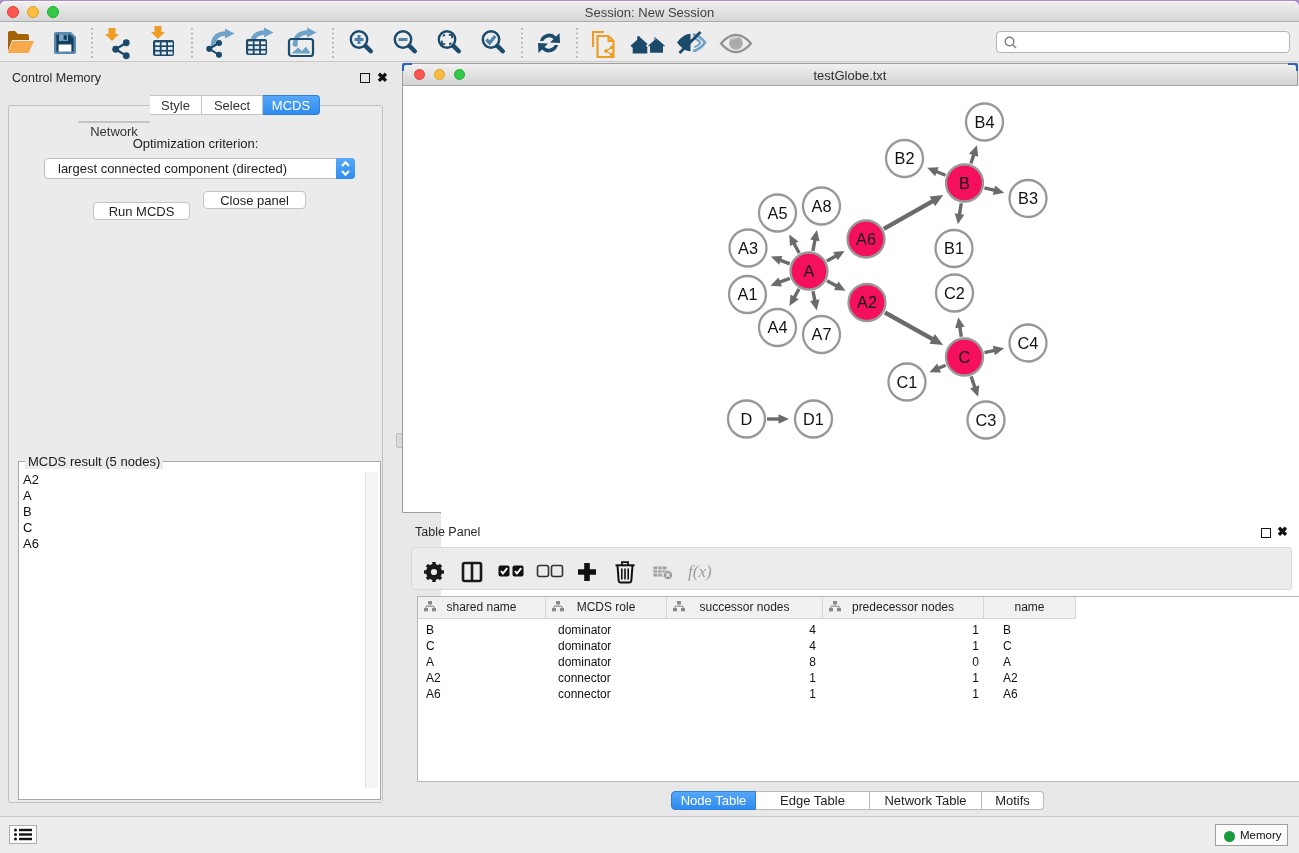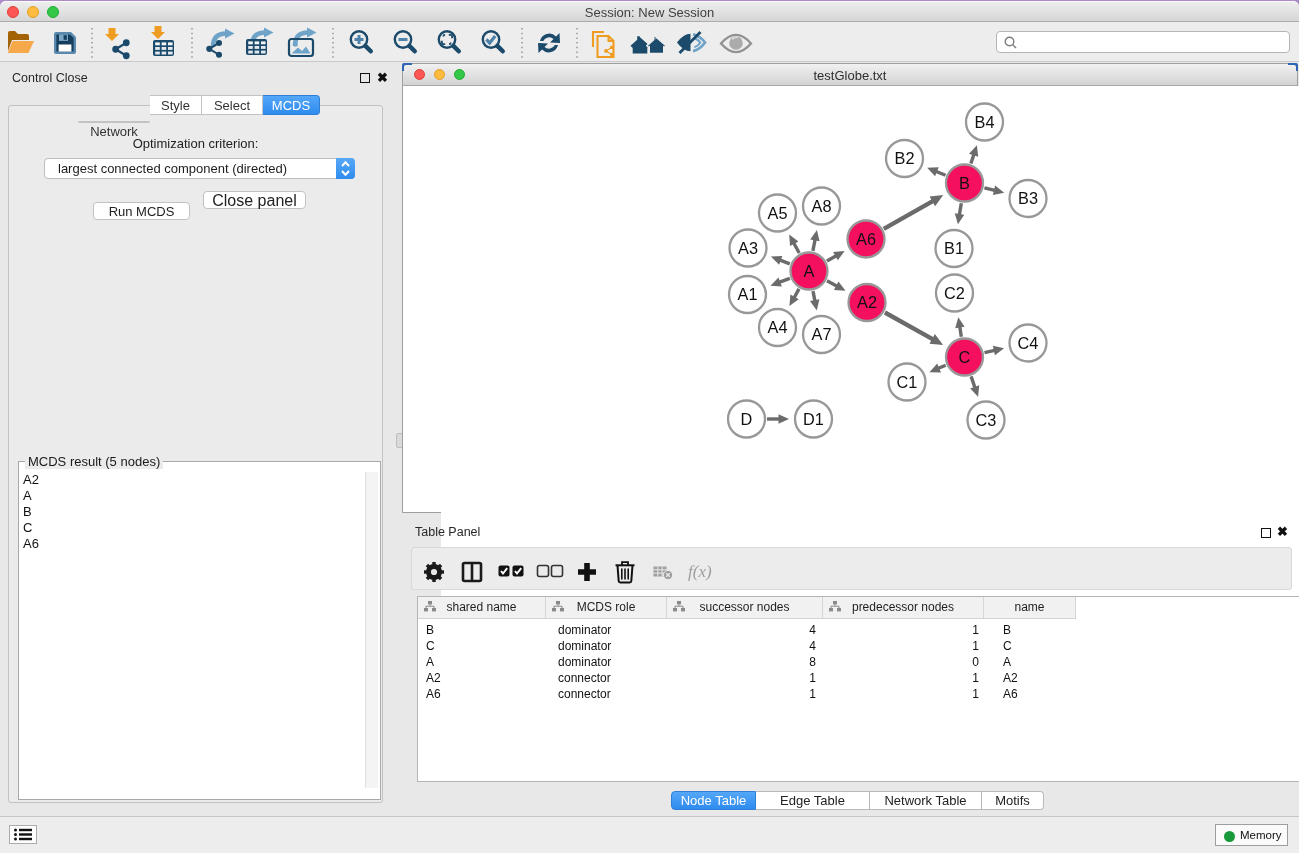--- a/index.html
+++ b/index.html
@@ -170,41 +170,41 @@
     </svg>
  <div class="abs search">
       <svg width="16" height="16" viewBox="0 0 16 16" style="position:absolute;left:6px;top:3px">
         <circle cx="6.5" cy="6.5" r="4.3" fill="none" stroke="#7d7d7d" stroke-width="1.4"></circle>
         <line x1="9.8" y1="9.8" x2="13" y2="13" stroke="#7d7d7d" stroke-width="1.4"></line>
       </svg>
     </div>
 </div>
 <div class="abs main">
 <div class="abs" style="left:0;top:0;width:391px;height:754px;">
- <div class="abs ph" style="left:12px;top:9px;">Control Close</div>
+ <div class="abs ph" style="left:12px;top:9px;">Control Memory</div>
  <div class="abs wbtn" style="left:360px;"></div>
  <div class="abs xbtn" style="left:377px;">✖</div>
  <div class="abs tabrow">
   <div class="tab first" style="width:72px;">Network</div>
         <div class="tab" style="width:52px;">Style</div>
         <div class="tab" style="width:61px;">Select</div>
         <div class="tab sel" style="width:57px;">MCDS</div>
  </div>
  <div class="abs pane">
   <div class="abs" style="left:0;top:30px;width:373px;text-align:center;font-size:13px;color:#222;">Optimization criterion:</div>
   <div class="abs" style="left:35px;top:52px;width:311px;height:21px;background:#fff;border:1px solid #bdbdbd;border-radius:4px;">
     <div class="abs" style="left:13px;top:2px;font-size:13px;color:#1d1d1d;">largest connected component (directed)</div>
     <div class="abs" style="right:-1px;top:-1px;width:19px;height:21px;background:linear-gradient(#58a9f8,#2e8bee);border-radius:0 4px 4px 0;">
       <svg width="19" height="21" viewBox="0 0 19 21">
               <path d="M6 8 L9.5 4.2 L13 8 M6 13 L9.5 16.8 L13 13" stroke="#fff" stroke-width="2" fill="none"></path>
             </svg>
     </div>
   </div>
   <div class="abs" style="left:84px;top:96px;width:97px;height:18px;background:#fff;border:1px solid #c2c2c2;border-radius:4px;text-align:center;line-height:17px;font-size:13px;color:#222;">Run MCDS</div>
-  <div class="abs" style="left:194px;top:85px;width:103px;height:18px;background:#fff;border:1px solid #c2c2c2;border-radius:4px;text-align:center;line-height:17px;font-size:16px;color:#222;">Close panel</div>
+  <div class="abs" style="left:194px;top:85px;width:103px;height:18px;background:#fff;border:1px solid #c2c2c2;border-radius:4px;text-align:center;line-height:17px;font-size:13px;color:#222;">Close panel</div>
   <div class="abs" style="left:9px;top:355px;width:363px;height:339px;border:1px solid #a8a8a8;background:#fff;">
     <div class="abs" style="left:6px;top:-8px;background:#ebebeb;padding:0 3px;font-size:13px;color:#1a1a1a;">MCDS result (5 nodes)</div>
     <div class="abs" style="left:4px;top:10px;font-size:13px;color:#111;line-height:16px;">A2<br>A<br>B<br>C<br>A6</div>
     <div class="abs" style="right:2px;top:10px;width:13px;height:316px;background:#f4f4f4;border-left:1px solid #e0e0e0;"></div>
   </div>
  </div>
 </div>
     <div class="abs" style="left:396px;top:371px;width:7px;height:15px;background:#dadada;border:1px solid #bdbdbd;border-radius:2px;"></div>
     <div class="abs" style="left:845px;top:452px;width:14px;height:6px;background:#dadada;border:1px solid #bdbdbd;border-radius:2px;"></div>
     <div class="abs netframe">

